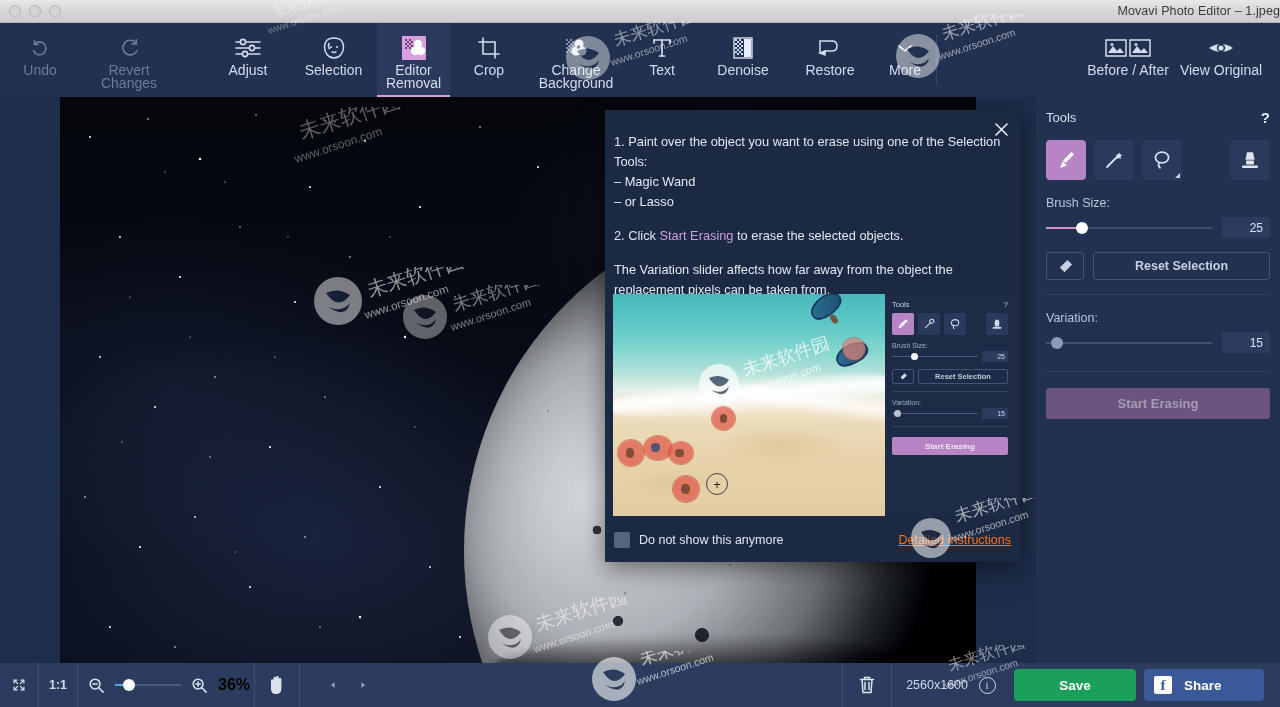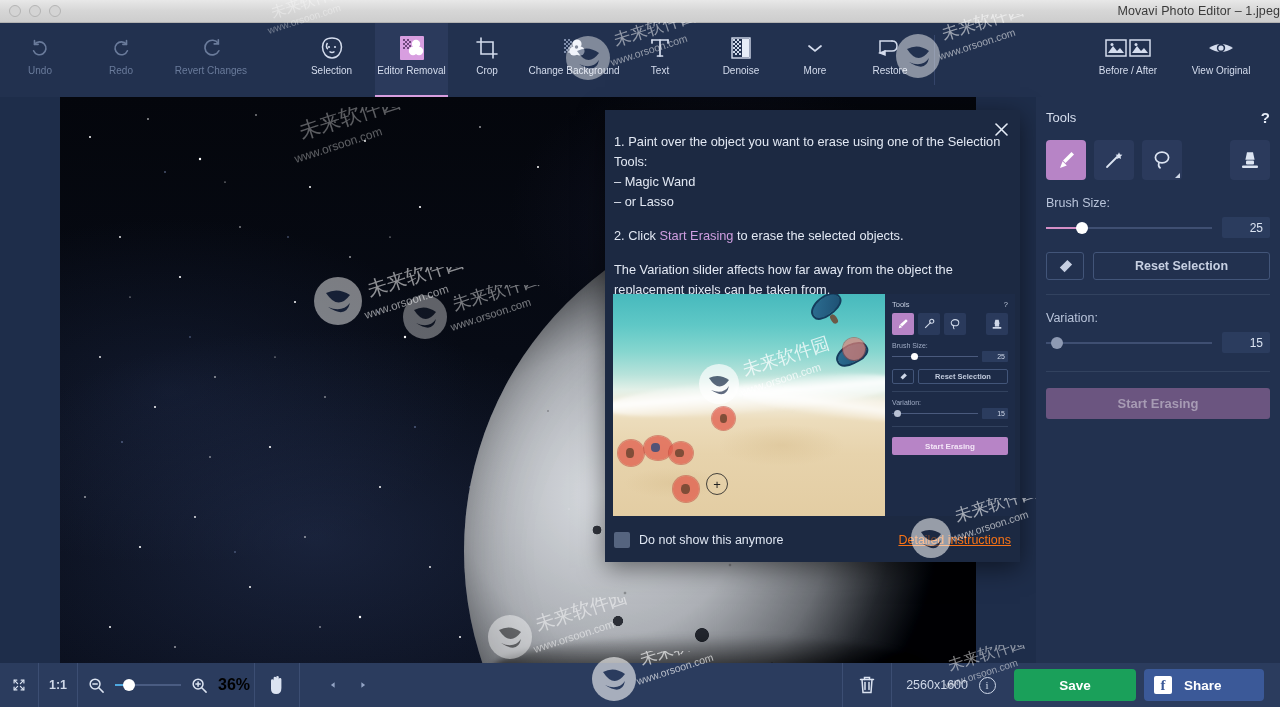--- a/index.html
+++ b/index.html
@@ -29,21 +29,21 @@
 
   
   .toolbar {
     position: absolute; top: 23px; left: 0; width: 1280px; height: 74px;
     background: #22314f;
     display: flex; align-items: stretch;
   }
   .tb-item {
     display: flex; flex-direction: column; align-items: center; justify-content: flex-start;
     padding-top: 9px; cursor: pointer; position: relative;
-    color: #d4dced; font-size: 10px; line-height: 13px; text-align: center;
+    color: #d4dced; font-size: 14px; line-height: 13px; text-align: center;
   }
   .tb-item .ic { height: 32px; display: flex; align-items: center; justify-content: center; }
   .tb-item.disabled { color: #6a7b9b; }
   .tb-item.disabled svg { stroke: #6a7b9b; }
   .tb-item.active { background: #2b3a5c; }
   .tb-item.active::after {
     content: ""; position: absolute; left: 0; right: 0; bottom: 0;
     height: 2.5px; background: #d89ee0;
   }
   .tb-sep { width: 1px; background: #35456a; margin: 12px 0; }
@@ -332,42 +332,46 @@
     <div class="tb-item disabled" style="width:80px">
       <div class="ic">
         <svg class="icon-sq" viewBox="0 0 24 24" fill="none" stroke="#6a7b9b" stroke-width="1.8" stroke-linecap="round">
           <path d="M6 8 V4 M6 8 H10"></path>
             <path d="M6 8 a7 7 0 1 1 -1 7"></path>
         </svg>
       </div>
       <div>Undo</div>
     </div>
 
-    <div class="tb-item disabled" style="width:82px">
-      <div class="ic">
-        <svg class="icon-sq" viewBox="0 0 24 24" fill="none" stroke="#6a7b9b" stroke-width="1.8" stroke-linecap="round">
-          <path d="M18 8 V4 M18 8 H14"></path>
-            <path d="M18 8 a7 7 0 1 0 1 7"></path>
-        </svg>
-      </div>
-      <div>Redo</div>
-    </div>
 
     <div class="tb-item disabled" style="width:98px">
       <div class="ic">
         <svg class="icon-sq" viewBox="0 0 24 24" fill="none" stroke="#6a7b9b" stroke-width="1.8" stroke-linecap="round">
           <path d="M20 7 a8 8 0 1 0 .6 8"></path>
             <path d="M20 3 V7.5 H15.5"></path>
         </svg>
       </div>
       <div>Revert Changes</div>
     </div>
 
     <div style="width:28px"></div>
 
+    <div class="tb-item" style="width:84px">
+      <div class="ic">
+        <svg width="28" height="22" viewBox="0 0 28 22" fill="none" stroke="#d4dced" stroke-width="1.6" stroke-linecap="round">
+          <line x1="2" y1="5" x2="26" y2="5"></line>
+            <circle cx="9" cy="5" r="2.6" fill="#22314f"></circle>
+          <line x1="2" y1="11" x2="26" y2="11"></line>
+            <circle cx="18" cy="11" r="2.6" fill="#22314f"></circle>
+          <line x1="2" y1="17" x2="26" y2="17"></line>
+            <circle cx="11" cy="17" r="2.6" fill="#22314f"></circle>
+        </svg>
+      </div>
+      <div>Adjust</div>
+    </div>
 
     <div class="tb-item" style="width:87px">
       <div class="ic">
         <svg width="26" height="24" viewBox="0 0 26 24" fill="none" stroke="#d4dced" stroke-width="1.5">
           <path d="M13 2 C6.5 2 3.5 6 3.5 11 C3.5 17 7.5 22 13 22 C18.5 22 22.5 17 22.5 11 C22.5 6 19.5 2 13 2Z"></path>
           <path d="M8.5 7 C7 9 7 12 9 13"></path>
           <circle cx="10" cy="11" r="1.1" fill="#d4dced" stroke="none"></circle>
           <circle cx="16" cy="11" r="1.1" fill="#d4dced" stroke="none"></circle>
           <path d="M10.5 15.5 q2.5 2 5 0"></path>
         </svg>
@@ -471,38 +475,38 @@
               <rect x="8" y="16" width="2" height="2"></rect>
             <rect x="6" y="18" width="2" height="2"></rect>
               <rect x="10" y="18" width="2" height="2"></rect>
           </g>
           <rect x="13" y="4" width="7" height="18" fill="#e6ecf7"></rect>
         </svg>
       </div>
       <div>Denoise</div>
     </div>
 
-    <div class="tb-item" style="width:62px">
-      <div class="ic">
-        <svg width="20" height="14" viewBox="0 0 20 14" fill="none" stroke="#d4dced" stroke-width="1.7" stroke-linecap="round">
-          <path d="M4 5 L10 10 L16 5"></path>
-        </svg>
-      </div>
-      <div>More</div>
-    </div>
-
     <div class="tb-item" style="width:88px">
       <div class="ic">
         <svg width="28" height="24" viewBox="0 0 28 24" fill="none" stroke="#d4dced" stroke-width="1.5" stroke-linecap="round">
           <path d="M4 17 L4 5 L16 5"></path>
           <path d="M16 5 q5 0 5 5 t-5 5 h-7"></path>
           <path d="M9 15 L4 17 L9 19 Z" fill="#d4dced"></path>
         </svg>
       </div>
       <div>Restore</div>
+    </div>
+
+    <div class="tb-item" style="width:62px">
+      <div class="ic">
+        <svg width="20" height="14" viewBox="0 0 20 14" fill="none" stroke="#d4dced" stroke-width="1.7" stroke-linecap="round">
+          <path d="M4 5 L10 10 L16 5"></path>
+        </svg>
+      </div>
+      <div>More</div>
     </div>
 
     <div class="tb-sep"></div>
     <div class="tb-spacer"></div>
 
     <div class="tb-item" style="width:96px">
       <div class="ic">
         <svg width="46" height="22" viewBox="0 0 46 22">
           <rect x="1" y="3" width="20" height="16" fill="none" stroke="#d4dced" stroke-width="1.5"></rect>
           <path d="M3 16 L8 9 L12 14 L15 11 L19 16 Z" fill="#d4dced"></path>

